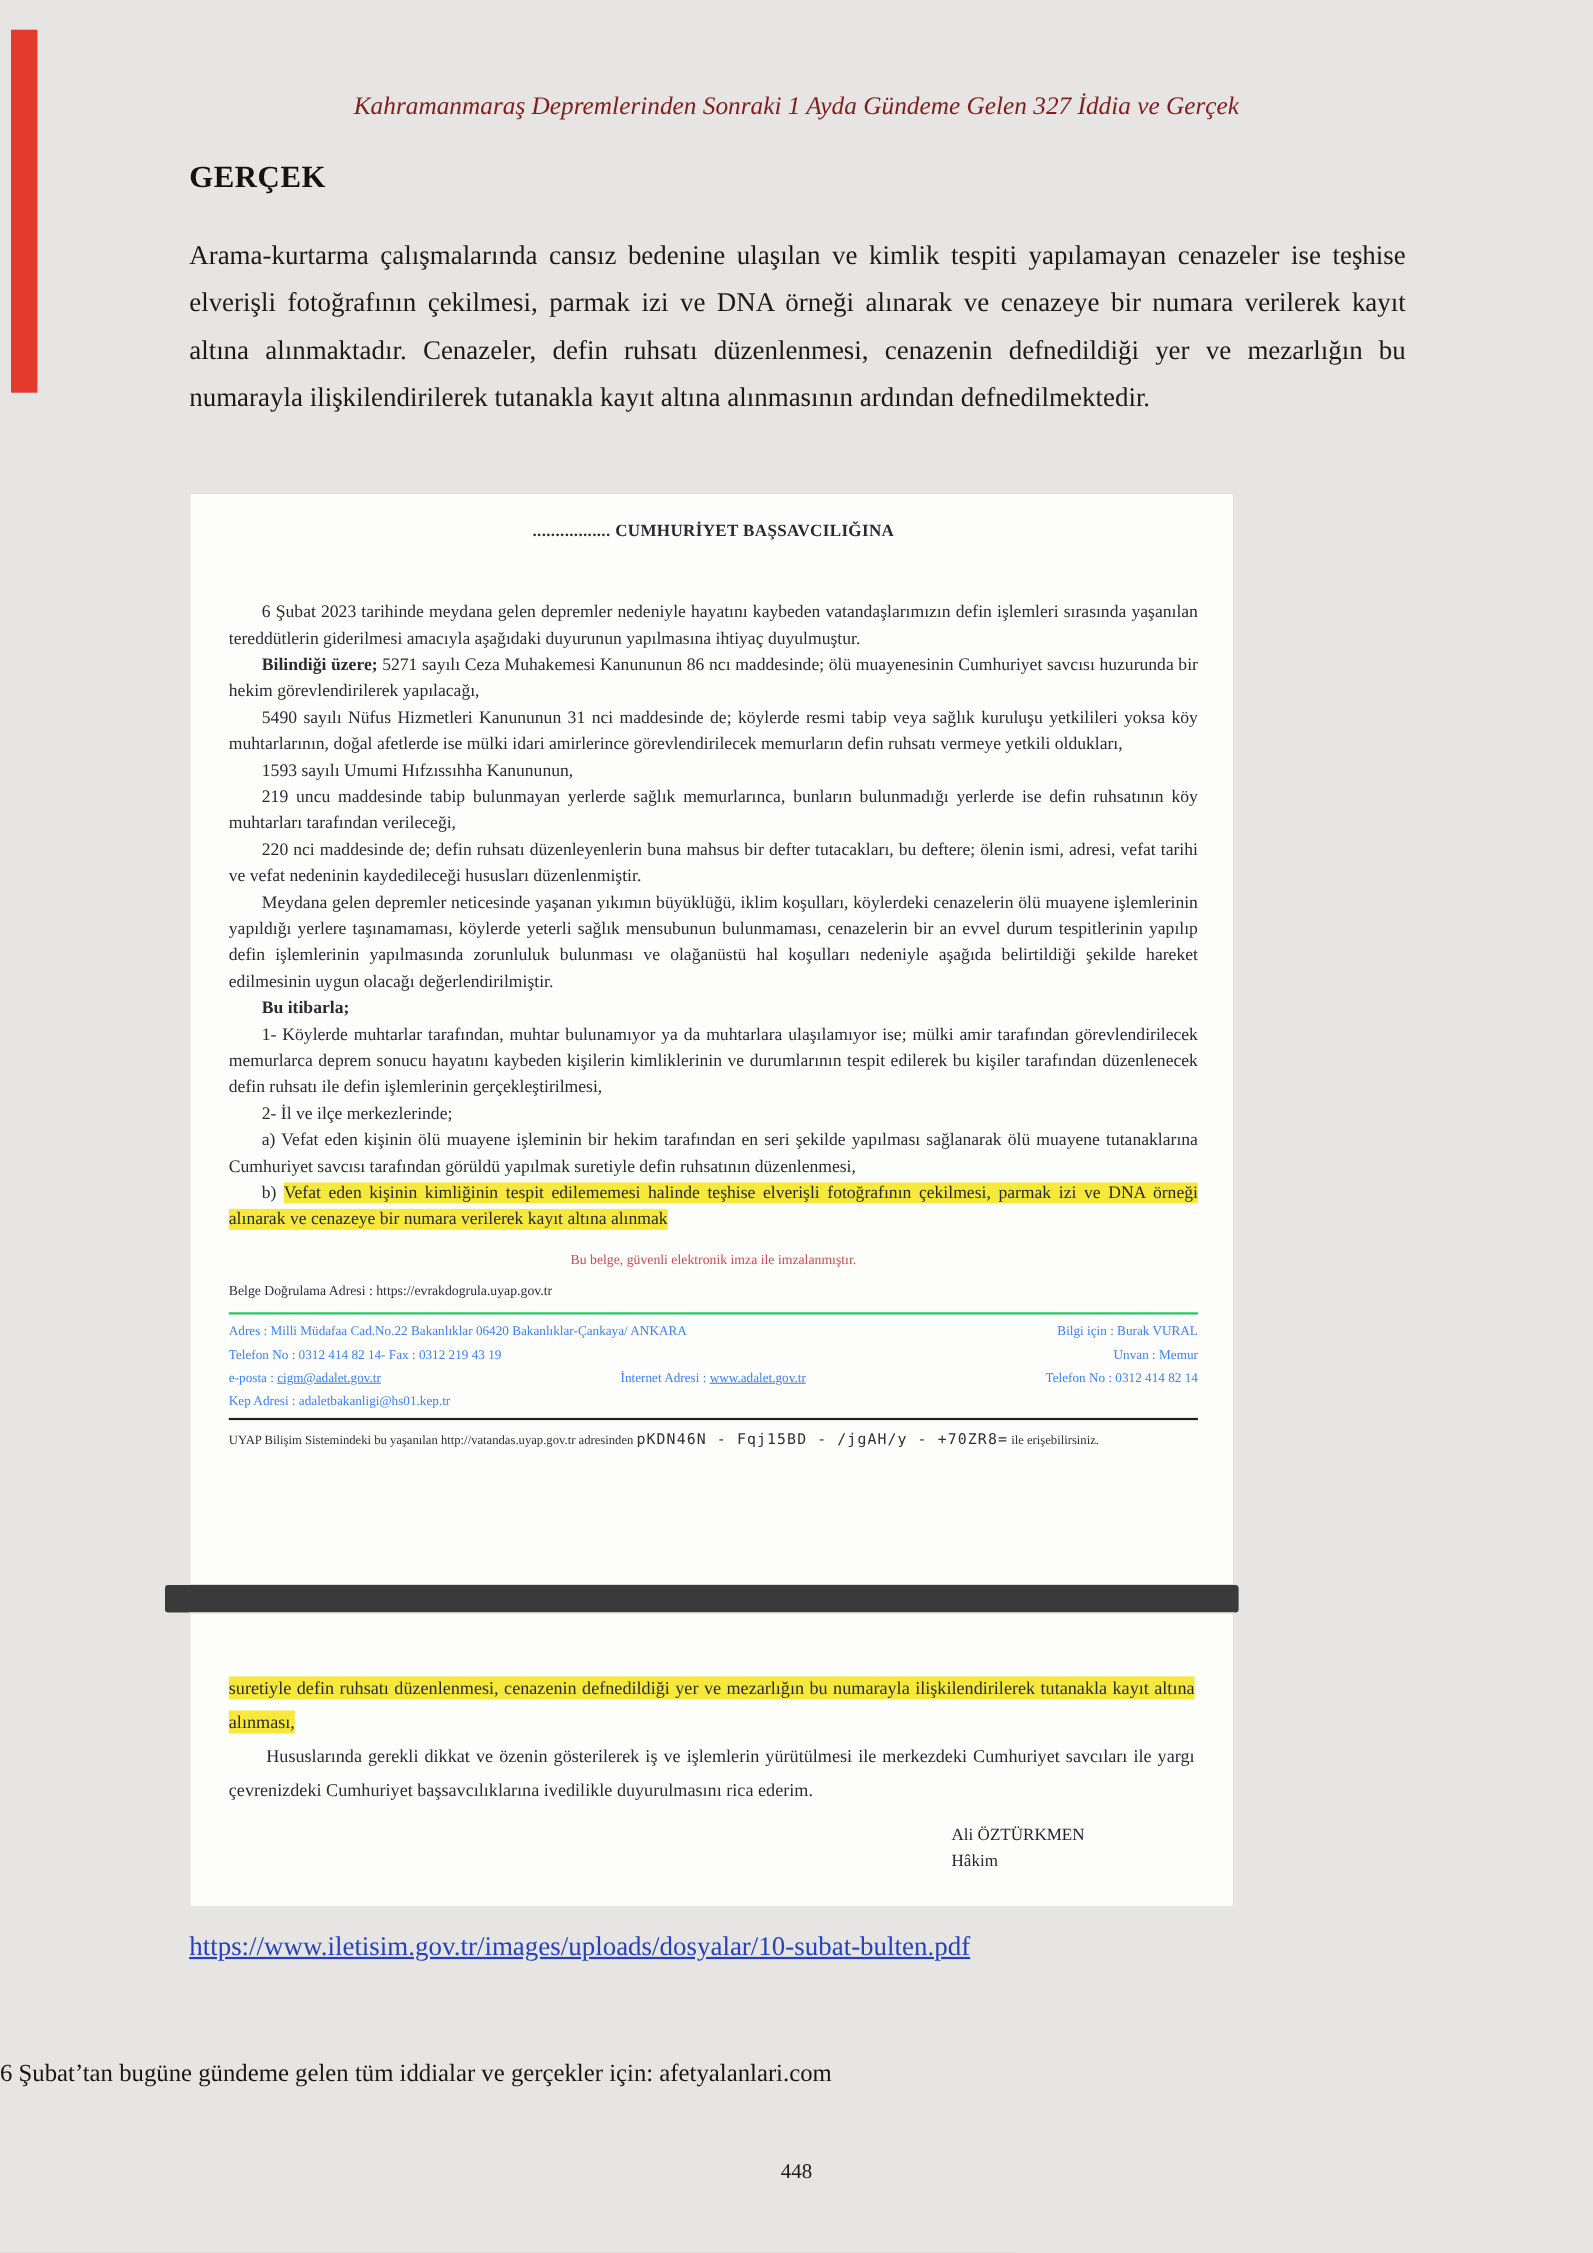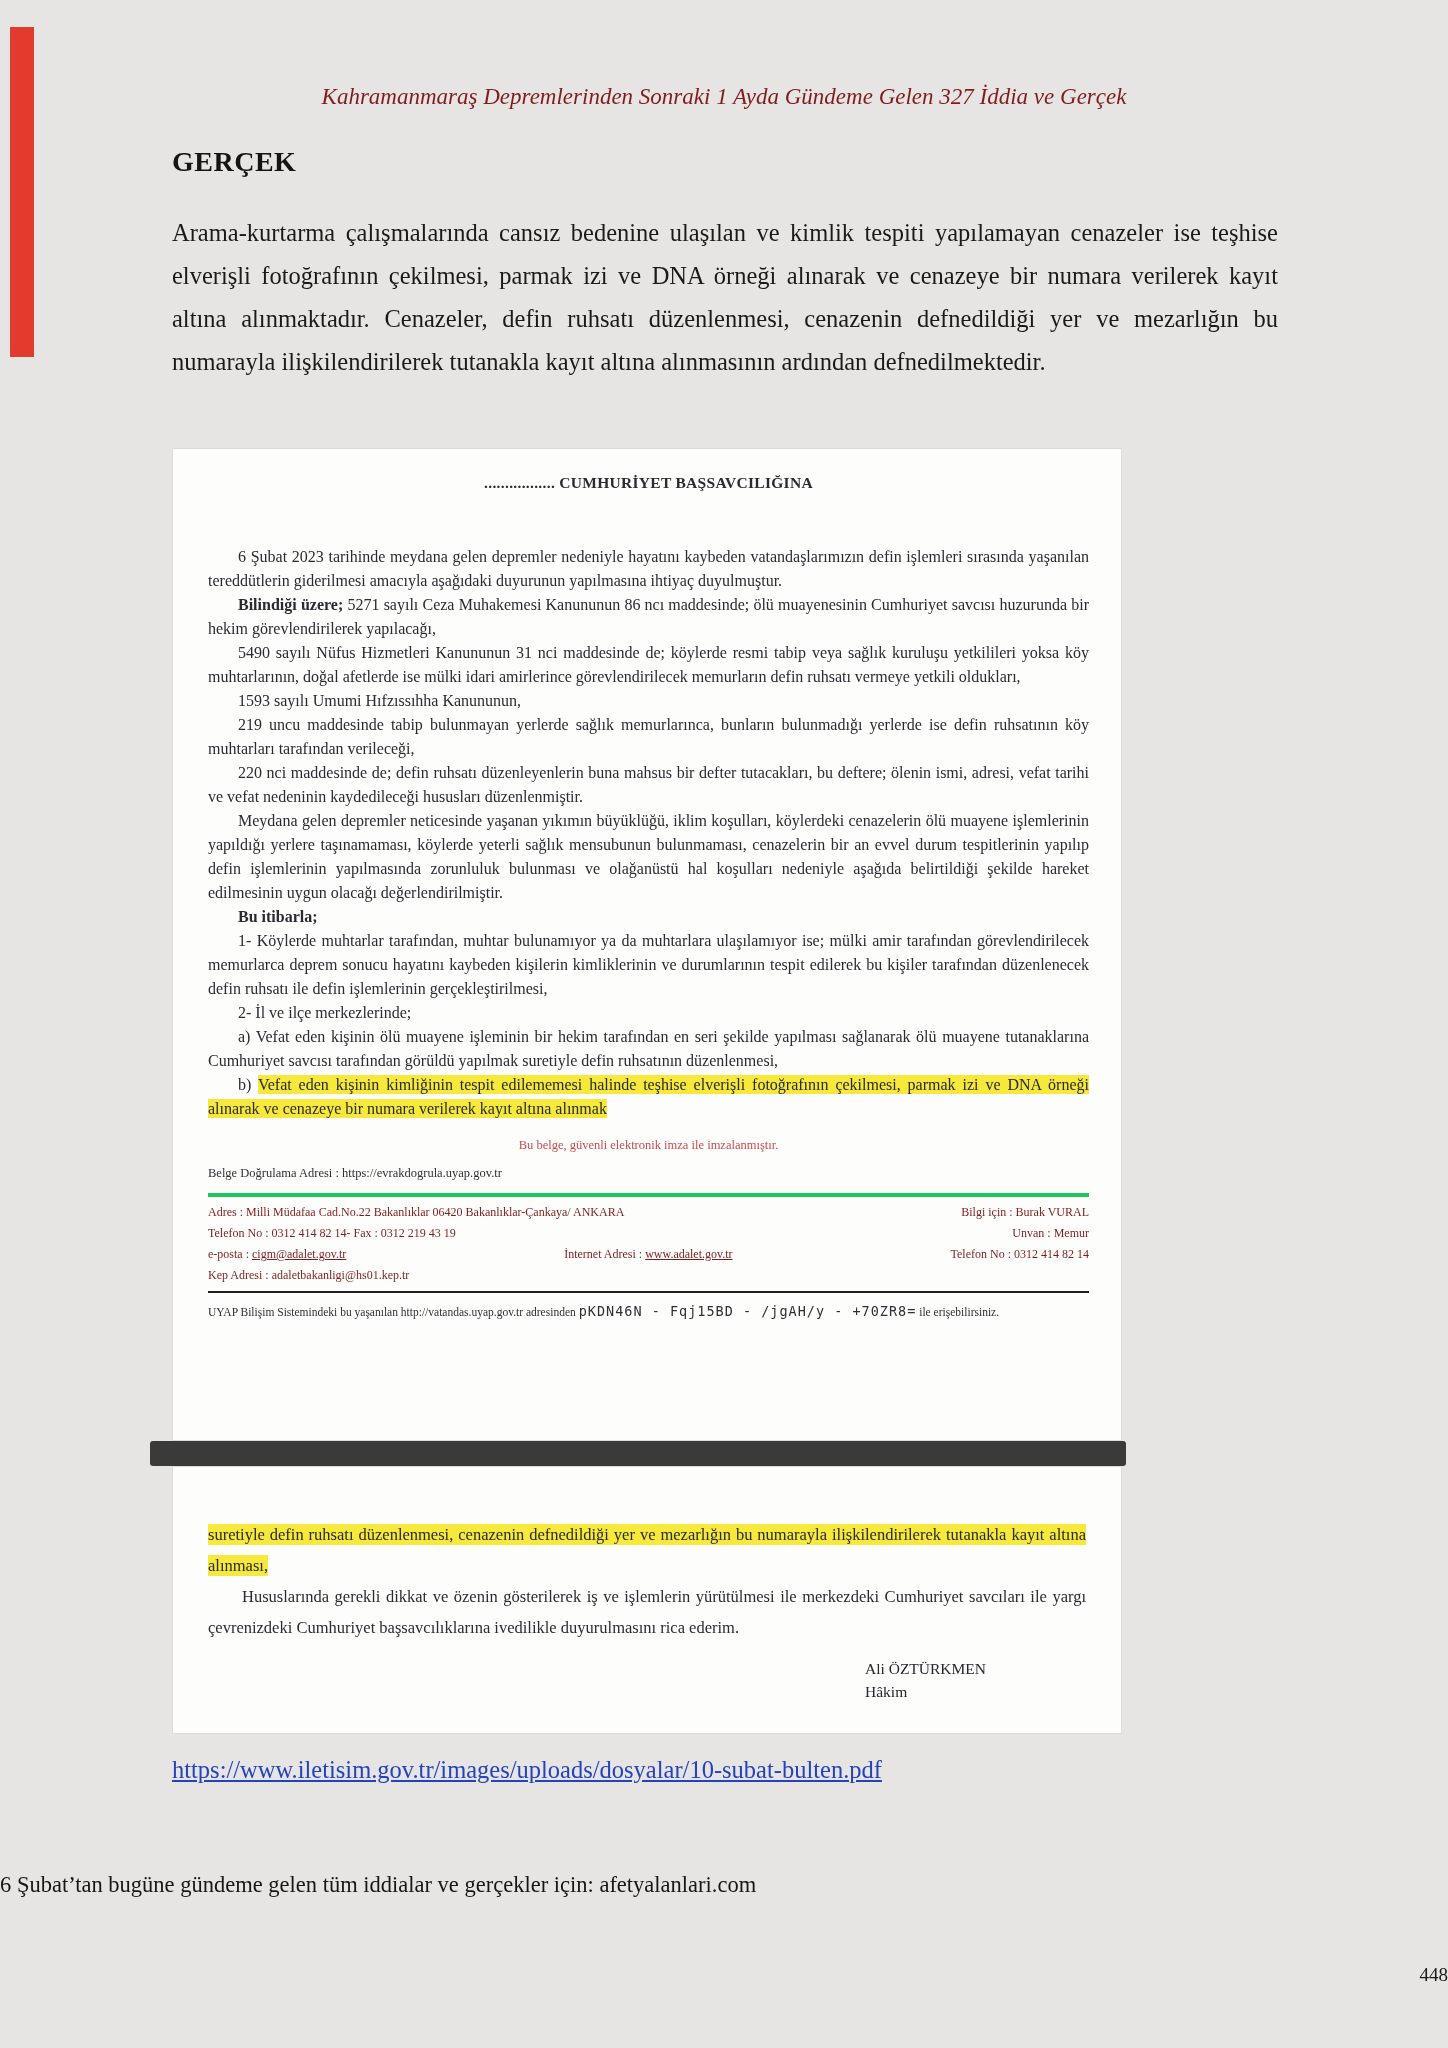--- a/index.html
+++ b/index.html
@@ -27,22 +27,22 @@
 
   
   .scan{position:absolute;left:172px;background:var(--scan-paper);border:1px solid #dcdcda;color:#2a2a31}
   .scan-1{top:448px;width:950px;height:993px;padding:0 32px 0 35px;font-size:16px;line-height:24px}
   .scan-title{margin-top:22px;text-align:center;font-weight:bold;font-size:15.5px;letter-spacing:.3px}
   .scan-body{margin-top:50px;text-align:justify}
   .scan-body p{margin:0;text-indent:30px}
   mark{background:var(--highlight-yellow);color:inherit;padding:1px 0}
   .e-sign{margin-top:12px;text-align:center;color:var(--notice-red);font-size:12.5px}
   .verify{margin-top:4px;font-size:12.5px;color:#2f2f36}
-  .scan-footer{margin-top:8px;border-top:4px solid #22c55e;padding-top:5px;
-    font-size:12px;line-height:21px;color:#7f1d1d}
+  .scan-footer{margin-top:8px;border-top:2px solid #22c55e;padding-top:5px;
+    font-size:12px;line-height:21px;color:#3b82f6}
   .scan-footer .frow{display:flex;justify-content:space-between;gap:8px}
   .scan-footer .frow span{white-space:nowrap}
   .underl{text-decoration:underline}
   .kep-row{border-bottom:2px solid #1f1f1f;padding-bottom:5px}
   .uyap{margin-top:6px;font-size:11.5px;color:#2f2f36;white-space:nowrap}
   .uyap .code{font-family:"DejaVu Sans Mono", monospace;font-size:13.5px;letter-spacing:1px}
 
   
   .sep-bar{position:absolute;left:150px;top:1441px;width:976px;height:25px;
     background:var(--separator-dark);border-radius:3px}
@@ -50,21 +50,21 @@
   
   .scan-2{top:1466px;width:950px;height:268px;padding:52px 35px 0 35px;font-size:16.5px;line-height:31px}
   .scan-2 p{margin:0;text-align:justify}
   .scan-2 .indent{text-indent:34px}
   .signature{margin-top:14px;margin-left:auto;margin-right:100px;width:max-content;
     text-align:left;font-size:15.5px;line-height:23px;color:#26262c}
 
   .source-link{position:absolute;left:172px;top:1756px;font-size:24.5px;
     color:var(--link-blue);text-decoration:underline;cursor:pointer}
   .footer-note{position:absolute;top:1872px;left:0;right:0;font-size:22.5px;color:#161616}
-  .page-number{position:absolute;top:1964px;left:0;right:0;text-align:right;font-size:19px;color:#1a1a1a}
+  .page-number{position:absolute;top:1964px;left:0;right:0;text-align:center;font-size:19px;color:#1a1a1a}
 </style>
 </head>
 <body>
 
 <div class="page">
 
   <div class="red-bar"></div>
 
   <div class="running-header">Kahramanmaraş Depremlerinden Sonraki 1 Ayda Gündeme Gelen 327 İddia ve Gerçek</div>
 

